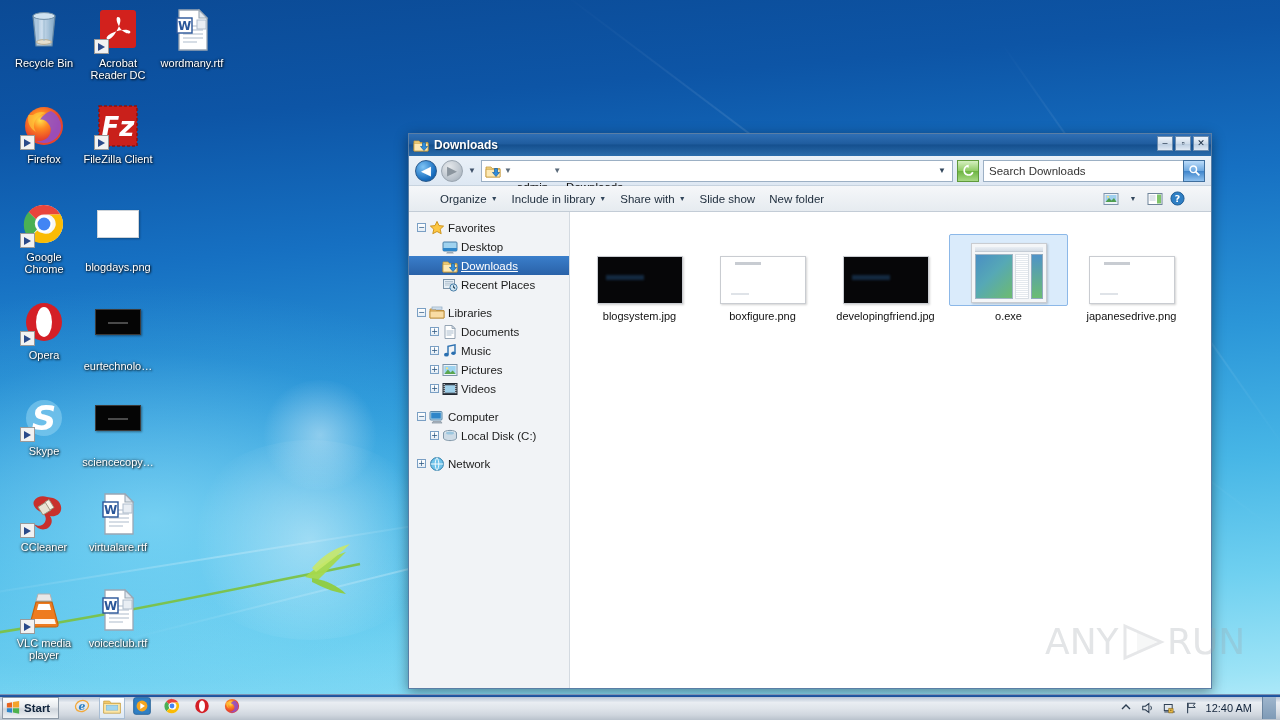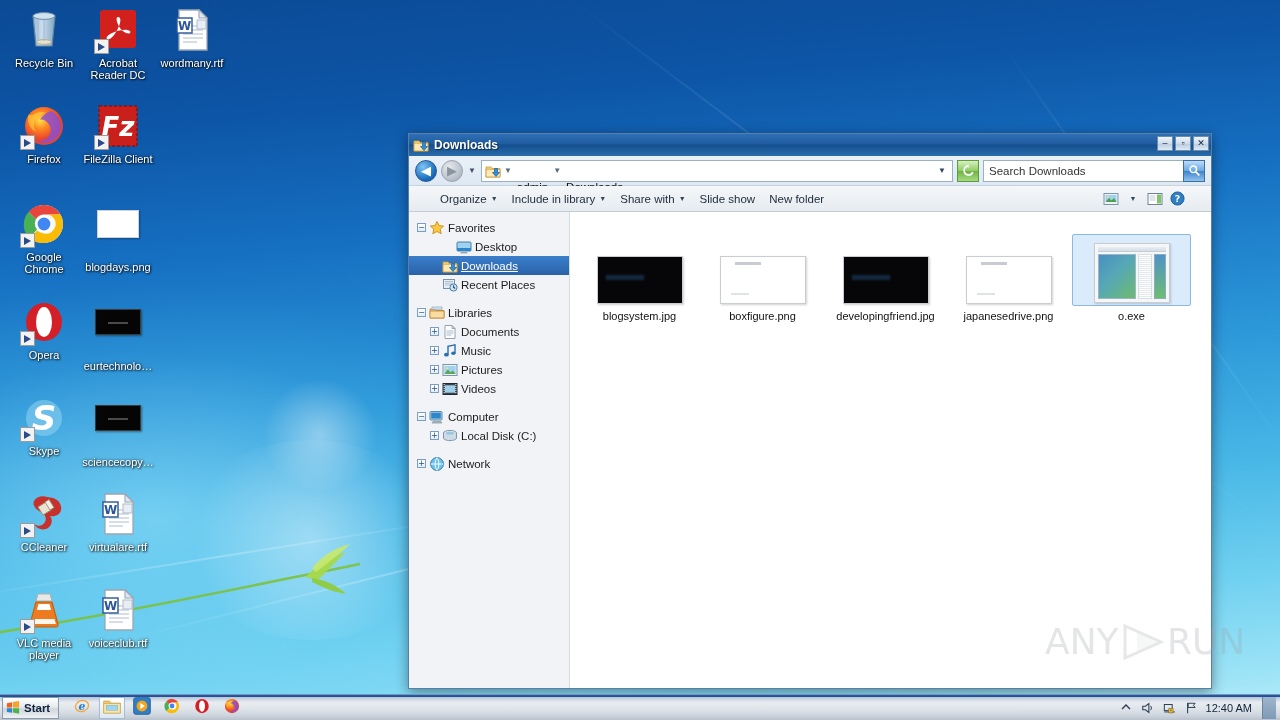--- a/index.html
+++ b/index.html
@@ -571,21 +571,21 @@
 
     <div id="body">
       <div id="navpane">
           <div class="navrow">
             <span class="expander">−</span>
             <span class="nicon"><svg width="16" height="16" viewBox="0 0 16 16">
                 <path d="M8 1.4l2 4.2 4.6 0.5-3.4 3.1 1 4.5L8 11.5 3.8 13.7l1-4.5L1.4 6.1 6 5.6z" fill="#fdc743" stroke="#c98e16" stroke-width="0.9"></path>
               </svg></span>
             <span class="nlabel">Favorites</span>
           </div>
-          <div class="navrow" style="padding-left: 35px;">
+          <div class="navrow" style="padding-left: 21px;">
             <span class="expander blank"></span>
             <span class="nicon"><svg width="16" height="16" viewBox="0 0 16 16">
                 <rect x="1" y="3" width="14" height="9" rx="1" fill="#9fd2ef" stroke="#4a7fa8"></rect>
                 <path d="M1 9h14v3H1z" fill="#2f86c9"></path>
                 <path d="M5 13h6l0.8 1.5H4.2z" fill="#9aa7b4"></path>
               </svg></span>
             <span class="nlabel">Desktop</span>
           </div>
           <div class="navrow sel" style="padding-left: 21px;">
             <span class="expander blank"></span>
@@ -702,41 +702,41 @@
               <div class="flabel">boxfigure.png</div>
             </div>
             <div class="fileitem">
               <div class="thumbwrap">
                 <div class="thumb" style="width:86px;height:48px;background:#060608;position:relative;">
                   <div style="position:absolute;left:8px;top:18px;width:38px;height:5px;background:#16304a;opacity:0.85;filter:blur(1px);"></div>
                 </div>
               </div>
               <div class="flabel">developingfriend.jpg</div>
             </div>
-            <div class="fileitem">
-              <div class="thumbwrap">
-                <div class="thumb" style="width:86px;height:48px;background:#ffffff;position:relative;">
-                  <div style="position:absolute;left:14px;top:5px;width:26px;height:3px;background:#c8ccd2;"></div>
-                  <div style="position:absolute;left:10px;top:36px;width:18px;height:2px;background:#dfe3e8;"></div>
-                </div>
-              </div>
-              <div class="flabel">japanesedrive.png</div>
-            </div>
             <div class="fileitem selected">
               <div class="thumbwrap">
                 <div class="thumb" style="width:76px;height:60px;background:#f4f6f8;padding:3px;">
                   <div style="height:5px;background:linear-gradient(to bottom,#e9eef4,#d5dde6);border-bottom:1px solid #c4ccd5;"></div>
                   <div style="display:flex;height:45px;margin-top:2px;gap:2px;">
                     <div style="width:38px;background:linear-gradient(135deg,#4a8fc4 0%,#56a8b6 45%,#6dbb70 100%);border:1px solid #9fb4c4;"></div>
                     <div style="flex:1;background:repeating-linear-gradient(to bottom,#ffffff 0 1px,#e4e9ee 1px 2px);border:1px solid #d8dee4;"></div>
                     <div style="width:12px;background:linear-gradient(to bottom,#4f93c8,#6cbd72);border:1px solid #8fa9bd;"></div>
                   </div>
                 </div>
               </div>
               <div class="flabel">o.exe</div>
+            </div>
+            <div class="fileitem">
+              <div class="thumbwrap">
+                <div class="thumb" style="width:86px;height:48px;background:#ffffff;position:relative;">
+                  <div style="position:absolute;left:14px;top:5px;width:26px;height:3px;background:#c8ccd2;"></div>
+                  <div style="position:absolute;left:10px;top:36px;width:18px;height:2px;background:#dfe3e8;"></div>
+                </div>
+              </div>
+              <div class="flabel">japanesedrive.png</div>
             </div>
           </div>
       </div>
     </div>
 
   </div>
 
   <svg id="watermark" viewBox="0 0 220 52">
     <text x="0" y="38" font-size="36" font-family="DejaVu Sans" fill="#9aa0a6" opacity="0.55">ANY</text>
     <g opacity="0.5">

